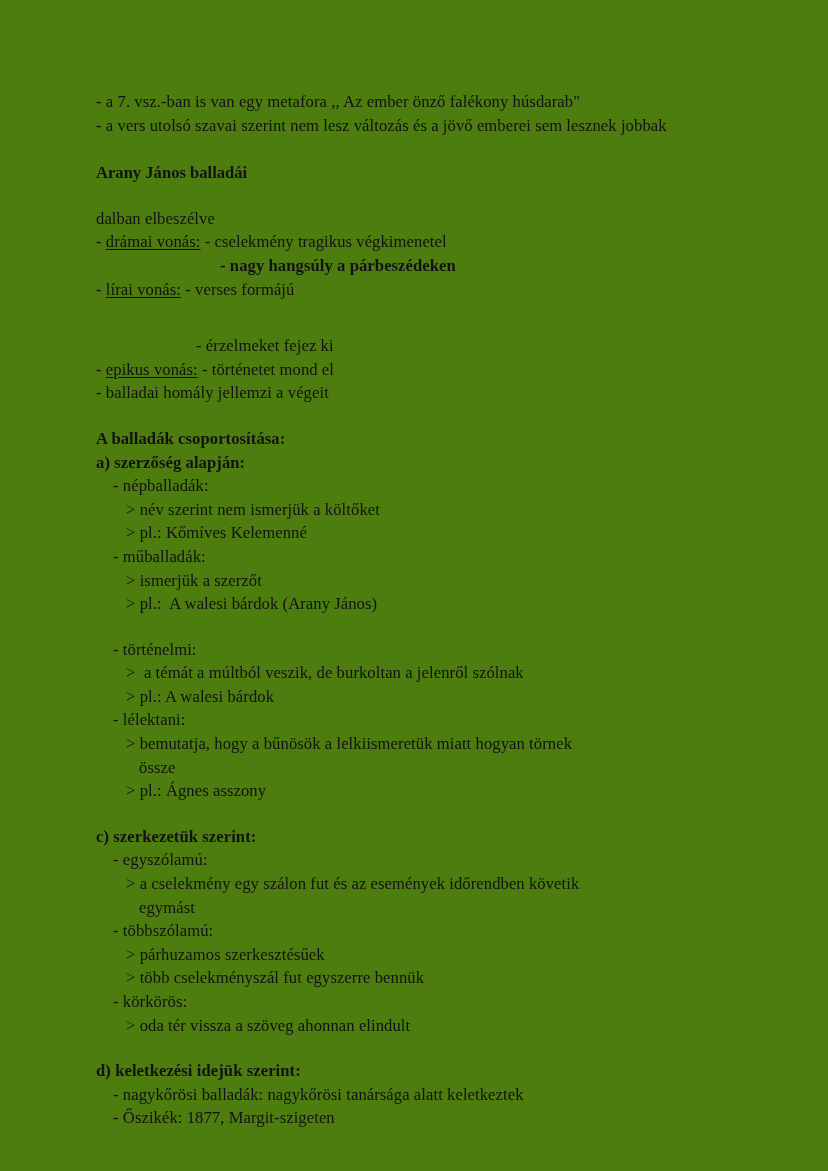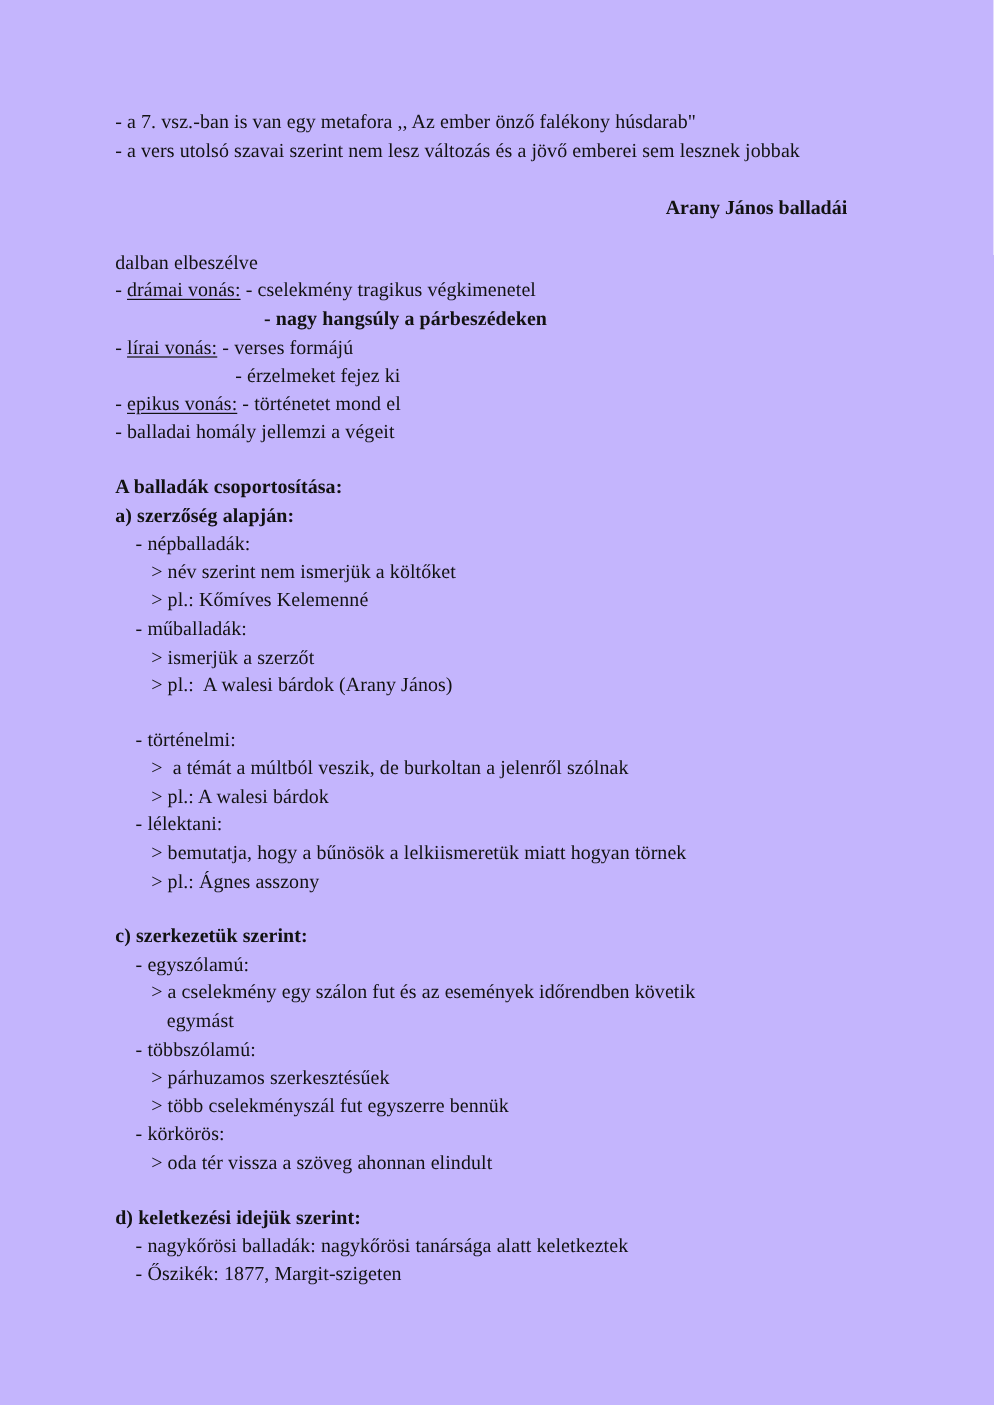--- a/index.html
+++ b/index.html
@@ -14,21 +14,21 @@
     position: relative;
     font-family: "Liberation Serif", "DejaVu Serif", serif;
     color: #121212;
     -webkit-font-smoothing: antialiased;
   }
   .page {
     position: absolute;
     left: 0; top: 0;
     width: 828px;
     height: 1171px;
-    background: #c4b5fd;
+    background: #4d7c0f;
     overflow: hidden;
   }
   .content {
     position: absolute;
     left: 96px;
     top: 90px;
     width: 640px;
   }
   .ln {
     font-size: 16.6px;
@@ -42,27 +42,27 @@
   
   .gap-title { height: 24px; }
   .gap-md    { height: 22px; }
 
   
   .i0 { padding-left: 0px; }
   .i1 { padding-left: 17px; }
   .i2 { padding-left: 30px; }
   .i3 { padding-left: 43px; }
   .hang-1 { padding-left: 124px; font-weight: bold; }
-  .hang-2 { padding-left: 100px; }
+  .hang-2 { padding-left: 100px; margin-top: 33px; }
 
   .title-line {
     font-size: 16.6px;
     line-height: 23.6px;
     font-weight: bold;
-    text-align: right;
+    text-align: left;
     padding-right: 30px;
   }
 </style>
 </head>
 <body>
 
 <div class="page">
   <div class="content">
 
     <div class="ln i0">- a 7. vsz.-ban is van egy metafora ,, Az ember önző falékony húsdarab"</div>
@@ -98,20 +98,21 @@
     <div class="ln i2">&gt; ismerjük a szerzőt</div>
     <div class="ln i2">&gt; pl.:  A walesi bárdok (Arany János)</div>
 
     <div class="gap-md"></div>
 
     <div class="ln i1">- történelmi:</div>
     <div class="ln i2">&gt;  a témát a múltból veszik, de burkoltan a jelenről szólnak</div>
     <div class="ln i2">&gt; pl.: A walesi bárdok</div>
     <div class="ln i1">- lélektani:</div>
     <div class="ln i2">&gt; bemutatja, hogy a bűnösök a lelkiismeretük miatt hogyan törnek</div>
+    <div class="ln i3">össze</div>
     <div class="ln i2">&gt; pl.: Ágnes asszony</div>
 
     <div class="gap-md"></div>
 
     <div class="ln i0 bold">c) szerkezetük szerint:</div>
     <div class="ln i1">- egyszólamú:</div>
     <div class="ln i2">&gt; a cselekmény egy szálon fut és az események időrendben követik</div>
     <div class="ln i3">egymást</div>
     <div class="ln i1">- többszólamú:</div>
     <div class="ln i2">&gt; párhuzamos szerkesztésűek</div>

